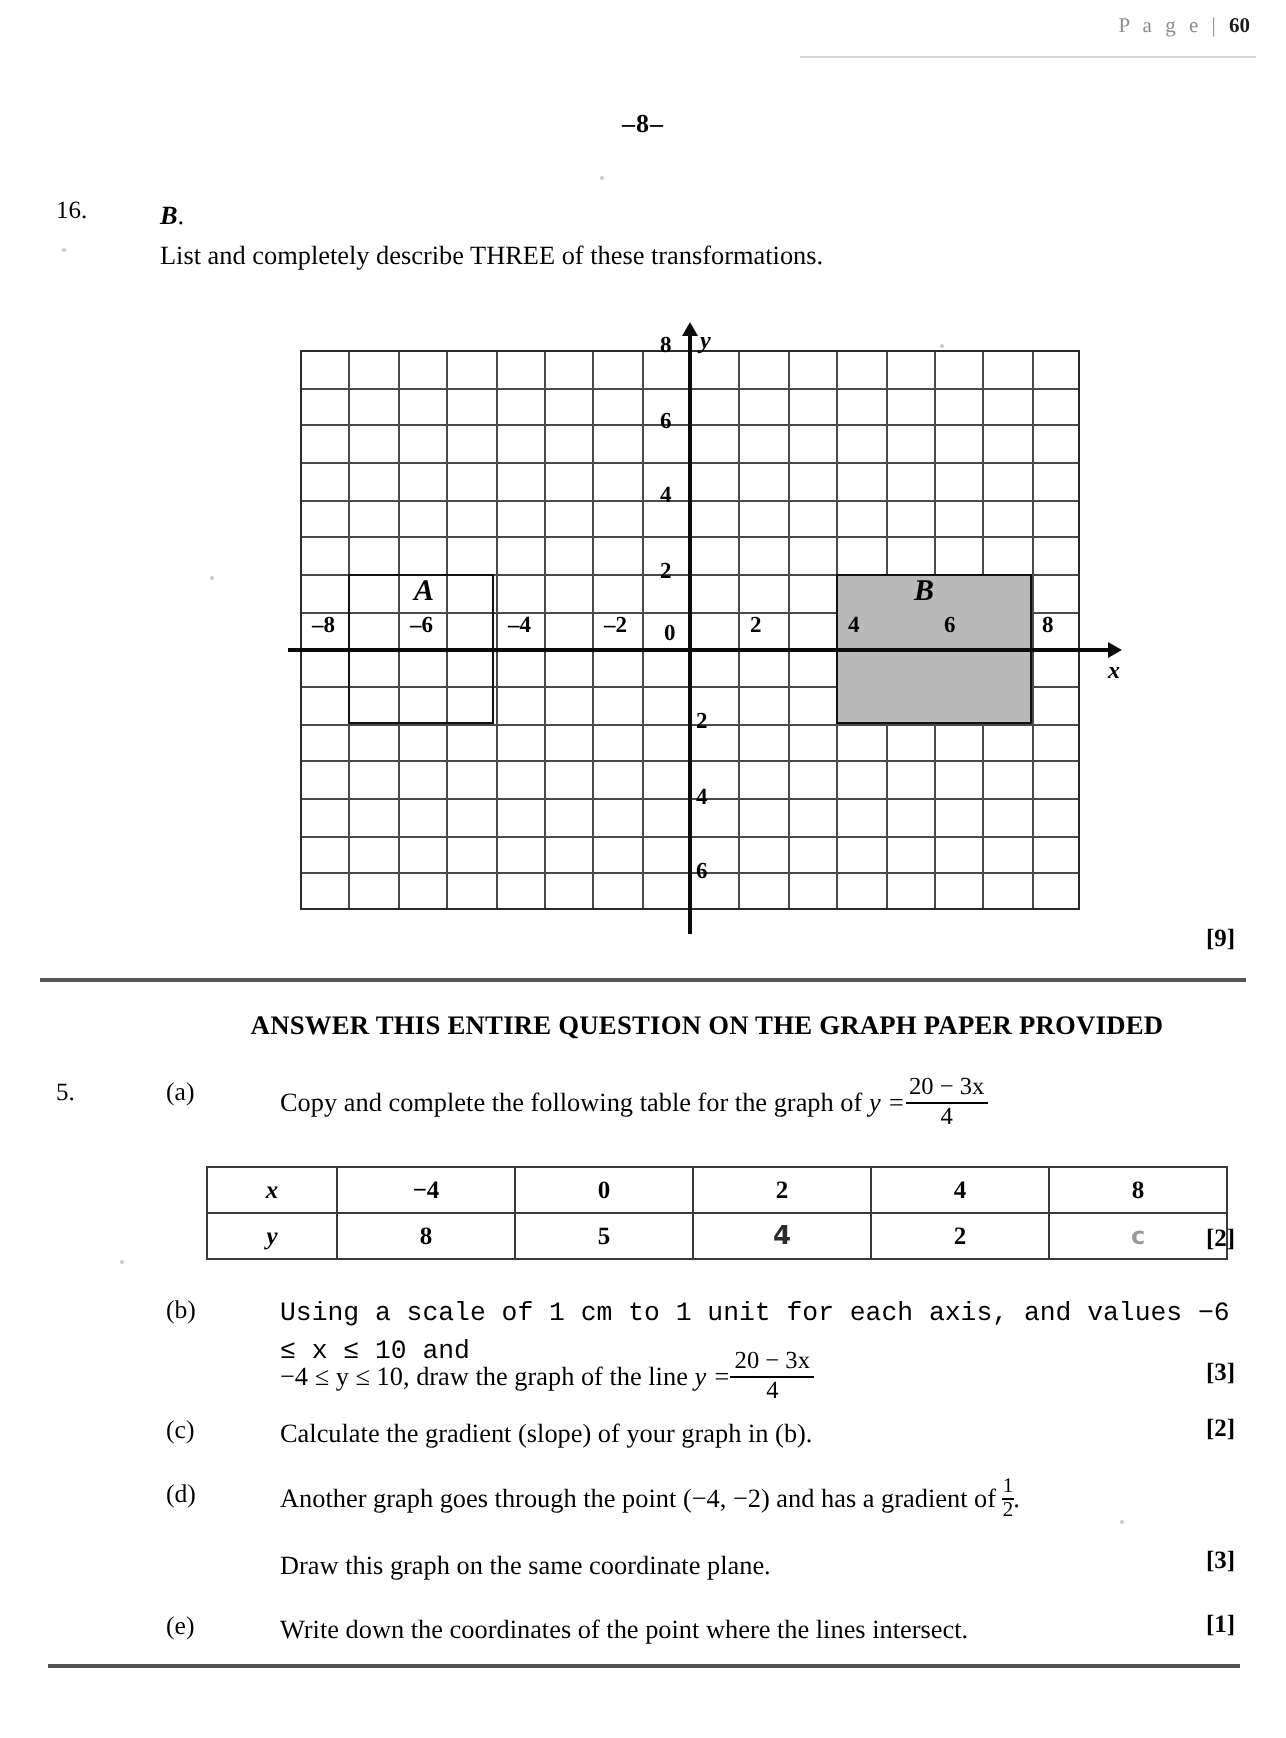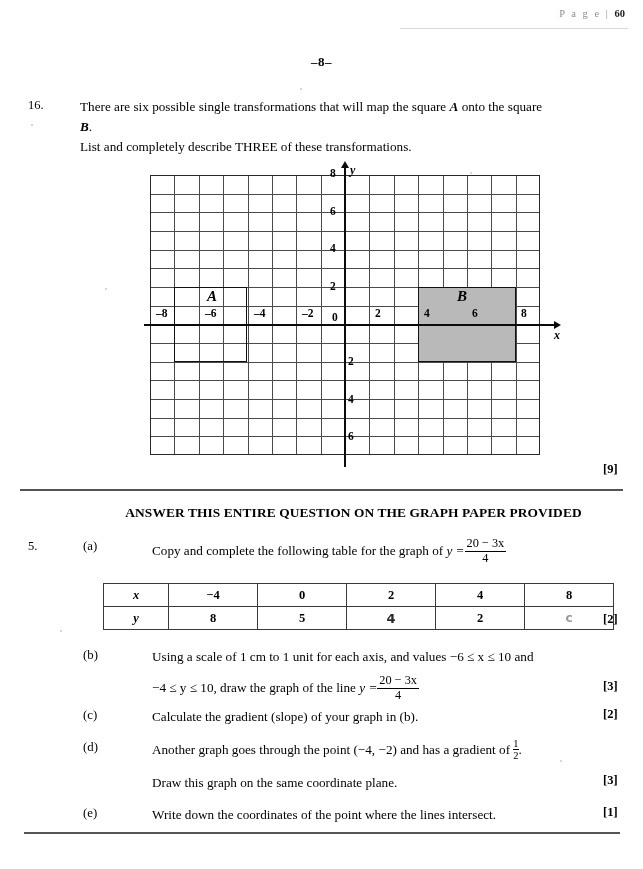--- a/index.html
+++ b/index.html
@@ -72,21 +72,21 @@
 
   
   .banner{
     position:absolute;top:505px;left:0;width:643px;text-align:center;
     font-size:13.4px;font-weight:bold;letter-spacing:0.1px;padding-left:32px;
   }
 
   
   .q17num{top:539px;left:28px;}
   .part{position:absolute;font-size:12.8px;}
-  .ptext{position:absolute;font-size:13.2px;line-height:19px;margin-left:12px;}
+  .ptext{position:absolute;font-size:13.2px;line-height:19px;}
 
   .frac{display:inline-block;vertical-align:middle;text-align:center;
         font-size:12.3px;line-height:1.12;position:relative;top:-1px;}
   .frac .num{display:block;padding:0 2px;}
   .frac .den{display:block;border-top:1.1px solid #000;padding:0 2px;}
   .fracsm{display:inline-block;vertical-align:middle;text-align:center;
           font-size:10.5px;line-height:1.05;position:relative;top:-1px;}
   .fracsm .num{display:block;}
   .fracsm .den{display:block;border-top:1px solid #000;}
 
@@ -119,23 +119,20 @@
     <span>P a g e</span>
     <span>|</span>
     <span class="pnum">60</span>
   </div>
   <div class="hdr-rule"></div>
 
   <div class="pagemark">–8–</div>
 
   <div class="qnum q16num">16.</div>
   <div class="q16body">
-    <div>
-      <span>There are six possible single transformations that will map the square </span><i>A</i><span> onto the square</span>
-    </div>
     <div class="l2">
       <i>B</i><span>.</span>
     </div>
     <div class="l2">
       <span>List and completely describe </span><b>THREE</b><span> of these transformations.</span>
     </div>
   </div>
 
   <div class="graphwrap">
     <div class="grid">
@@ -239,21 +236,21 @@
       <td>5</td>
       <td class="hand">4</td>
       <td>2</td>
       <td class="faint">c</td>
     </tr>
   </tbody>
     </table>
   <div class="mark" style="top:612px;left:603px;">[2]</div>
 
   <div class="part" style="top:648px;left:83px;">(b)</div>
-  <div class="ptext" style="top:647px;left:140px;width:480px;">Using a scale of 1 cm to 1 unit for each axis, and values −6 ≤ x ≤ 10 and</div>
+  <div class="ptext" style="top:647px;left:140px;width:480px;font-family:Liberation Mono, monospace;">Using a scale of 1 cm to 1 unit for each axis, and values −6 ≤ x ≤ 10 and</div>
   <div class="ptext" style="top:675px;left:140px;">
     <span>−4 ≤ y ≤ 10, draw the graph of the line  </span><span style="font-style:italic;">y =</span><span class="frac"><span class="num">20 − 3x</span><span class="den">4</span></span>
   </div>
   <div class="mark" style="top:679px;left:603px;">[3]</div>
 
   <div class="part" style="top:708px;left:83px;">(c)</div>
   <div class="ptext" style="top:707px;left:140px;">Calculate the gradient (slope) of your graph in (b).</div>
   <div class="mark" style="top:707px;left:603px;">[2]</div>
 
   <div class="part" style="top:740px;left:83px;">(d)</div>

